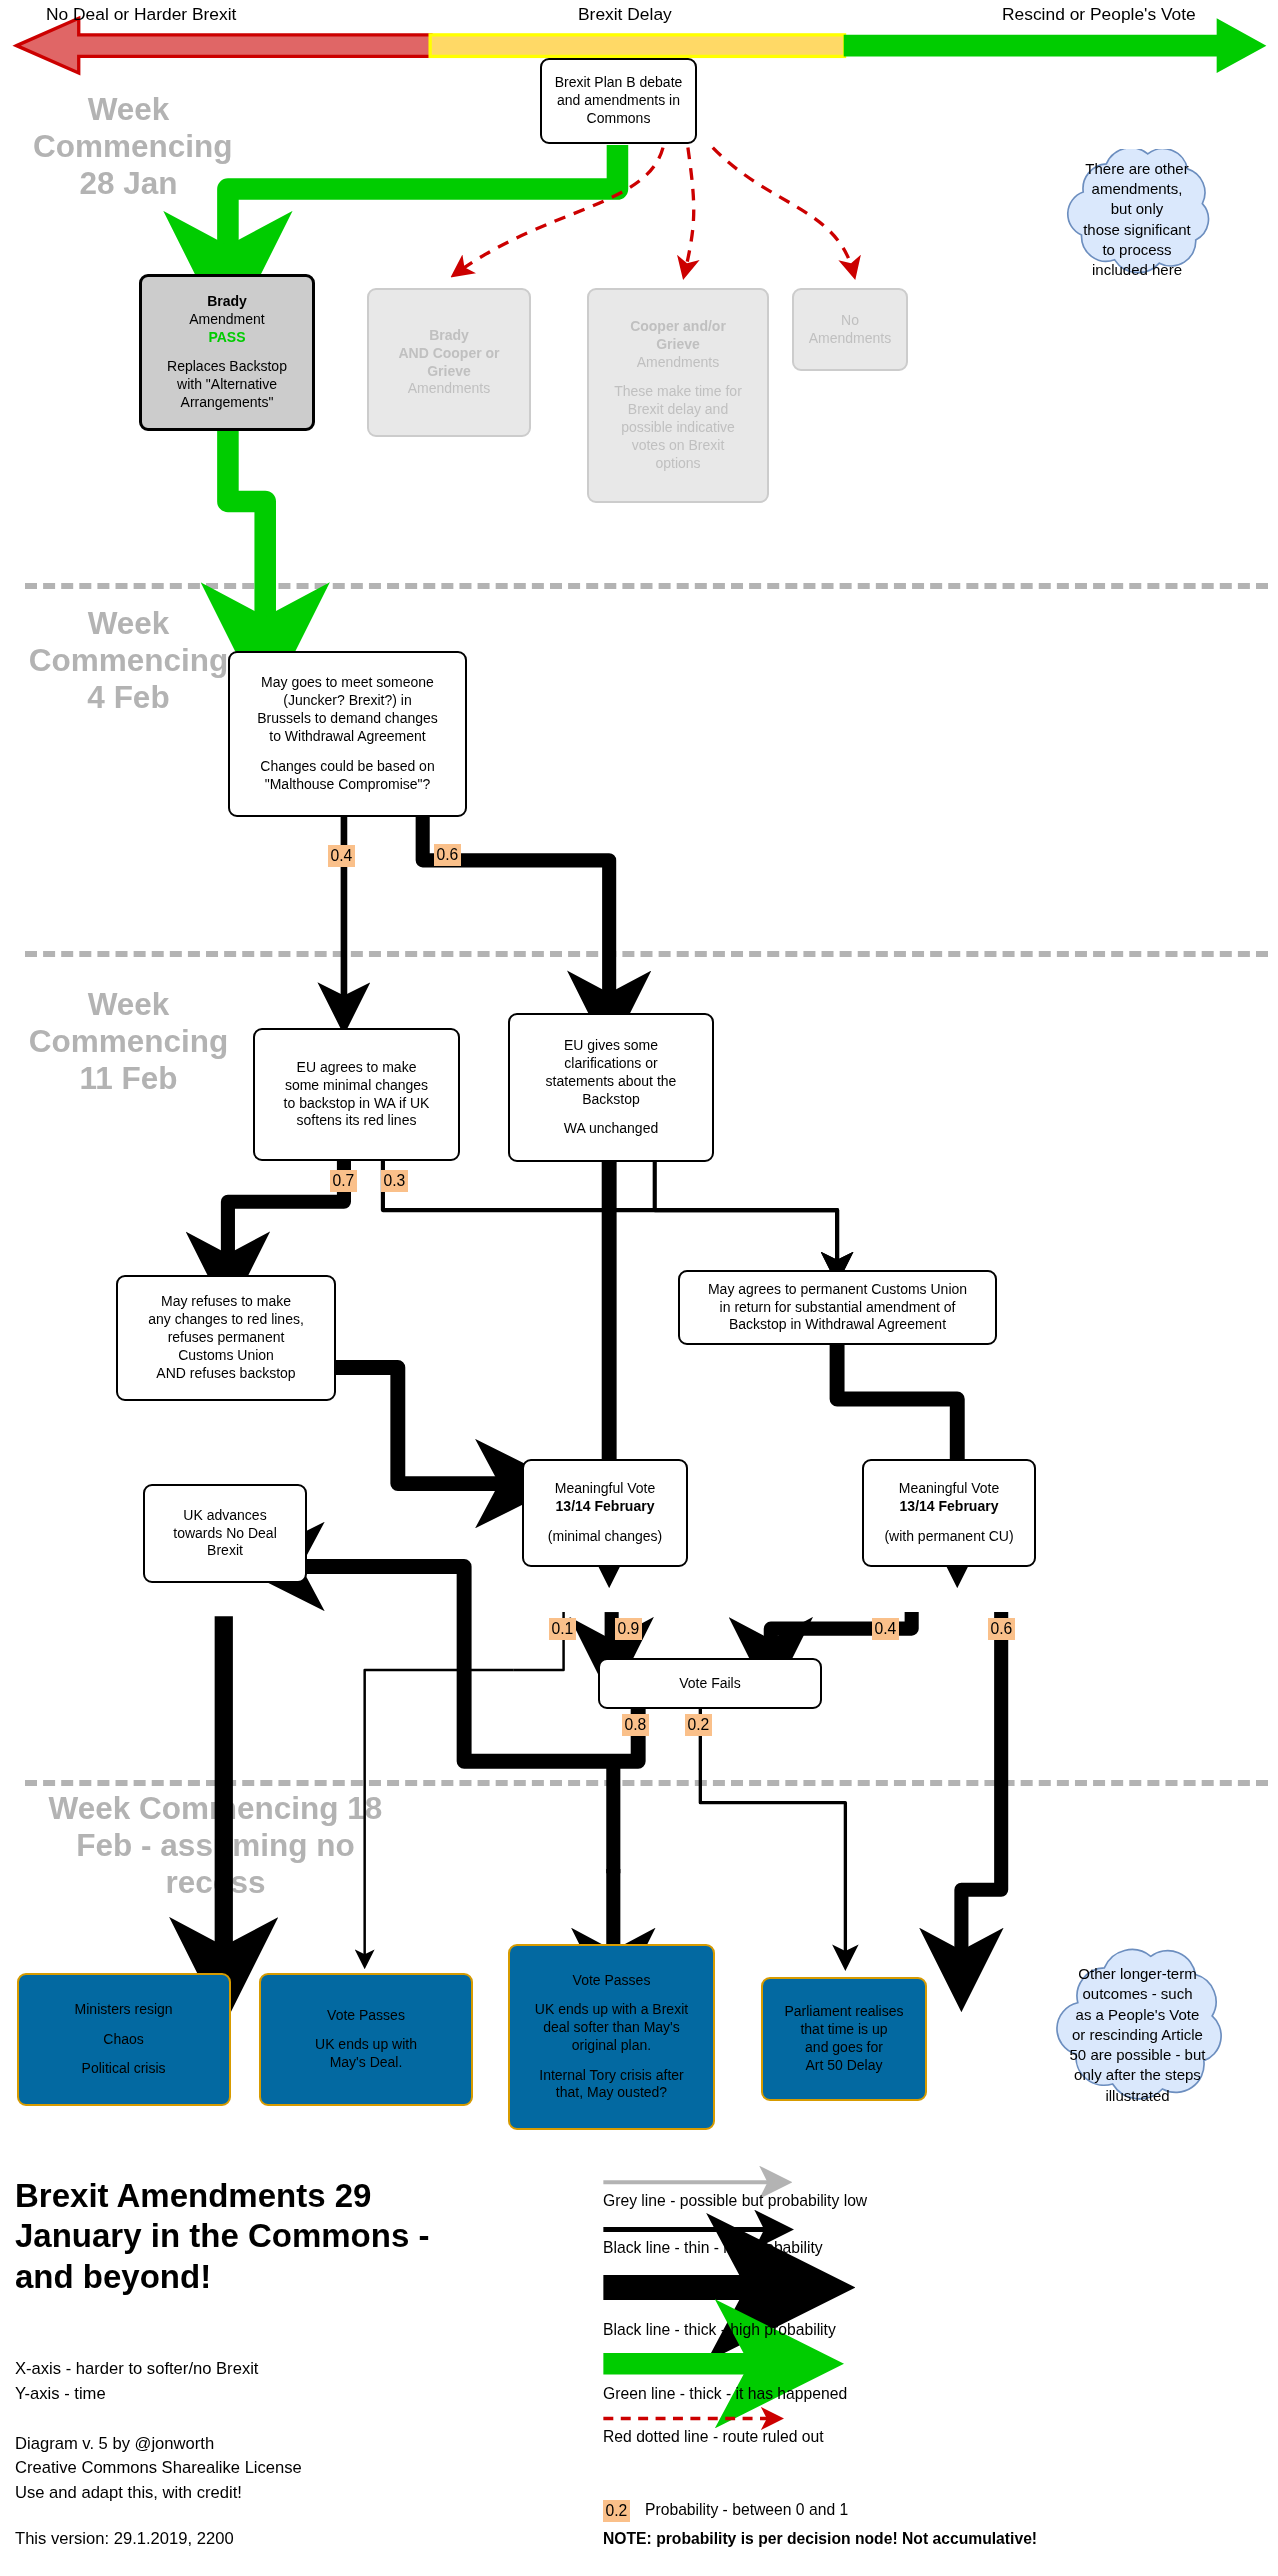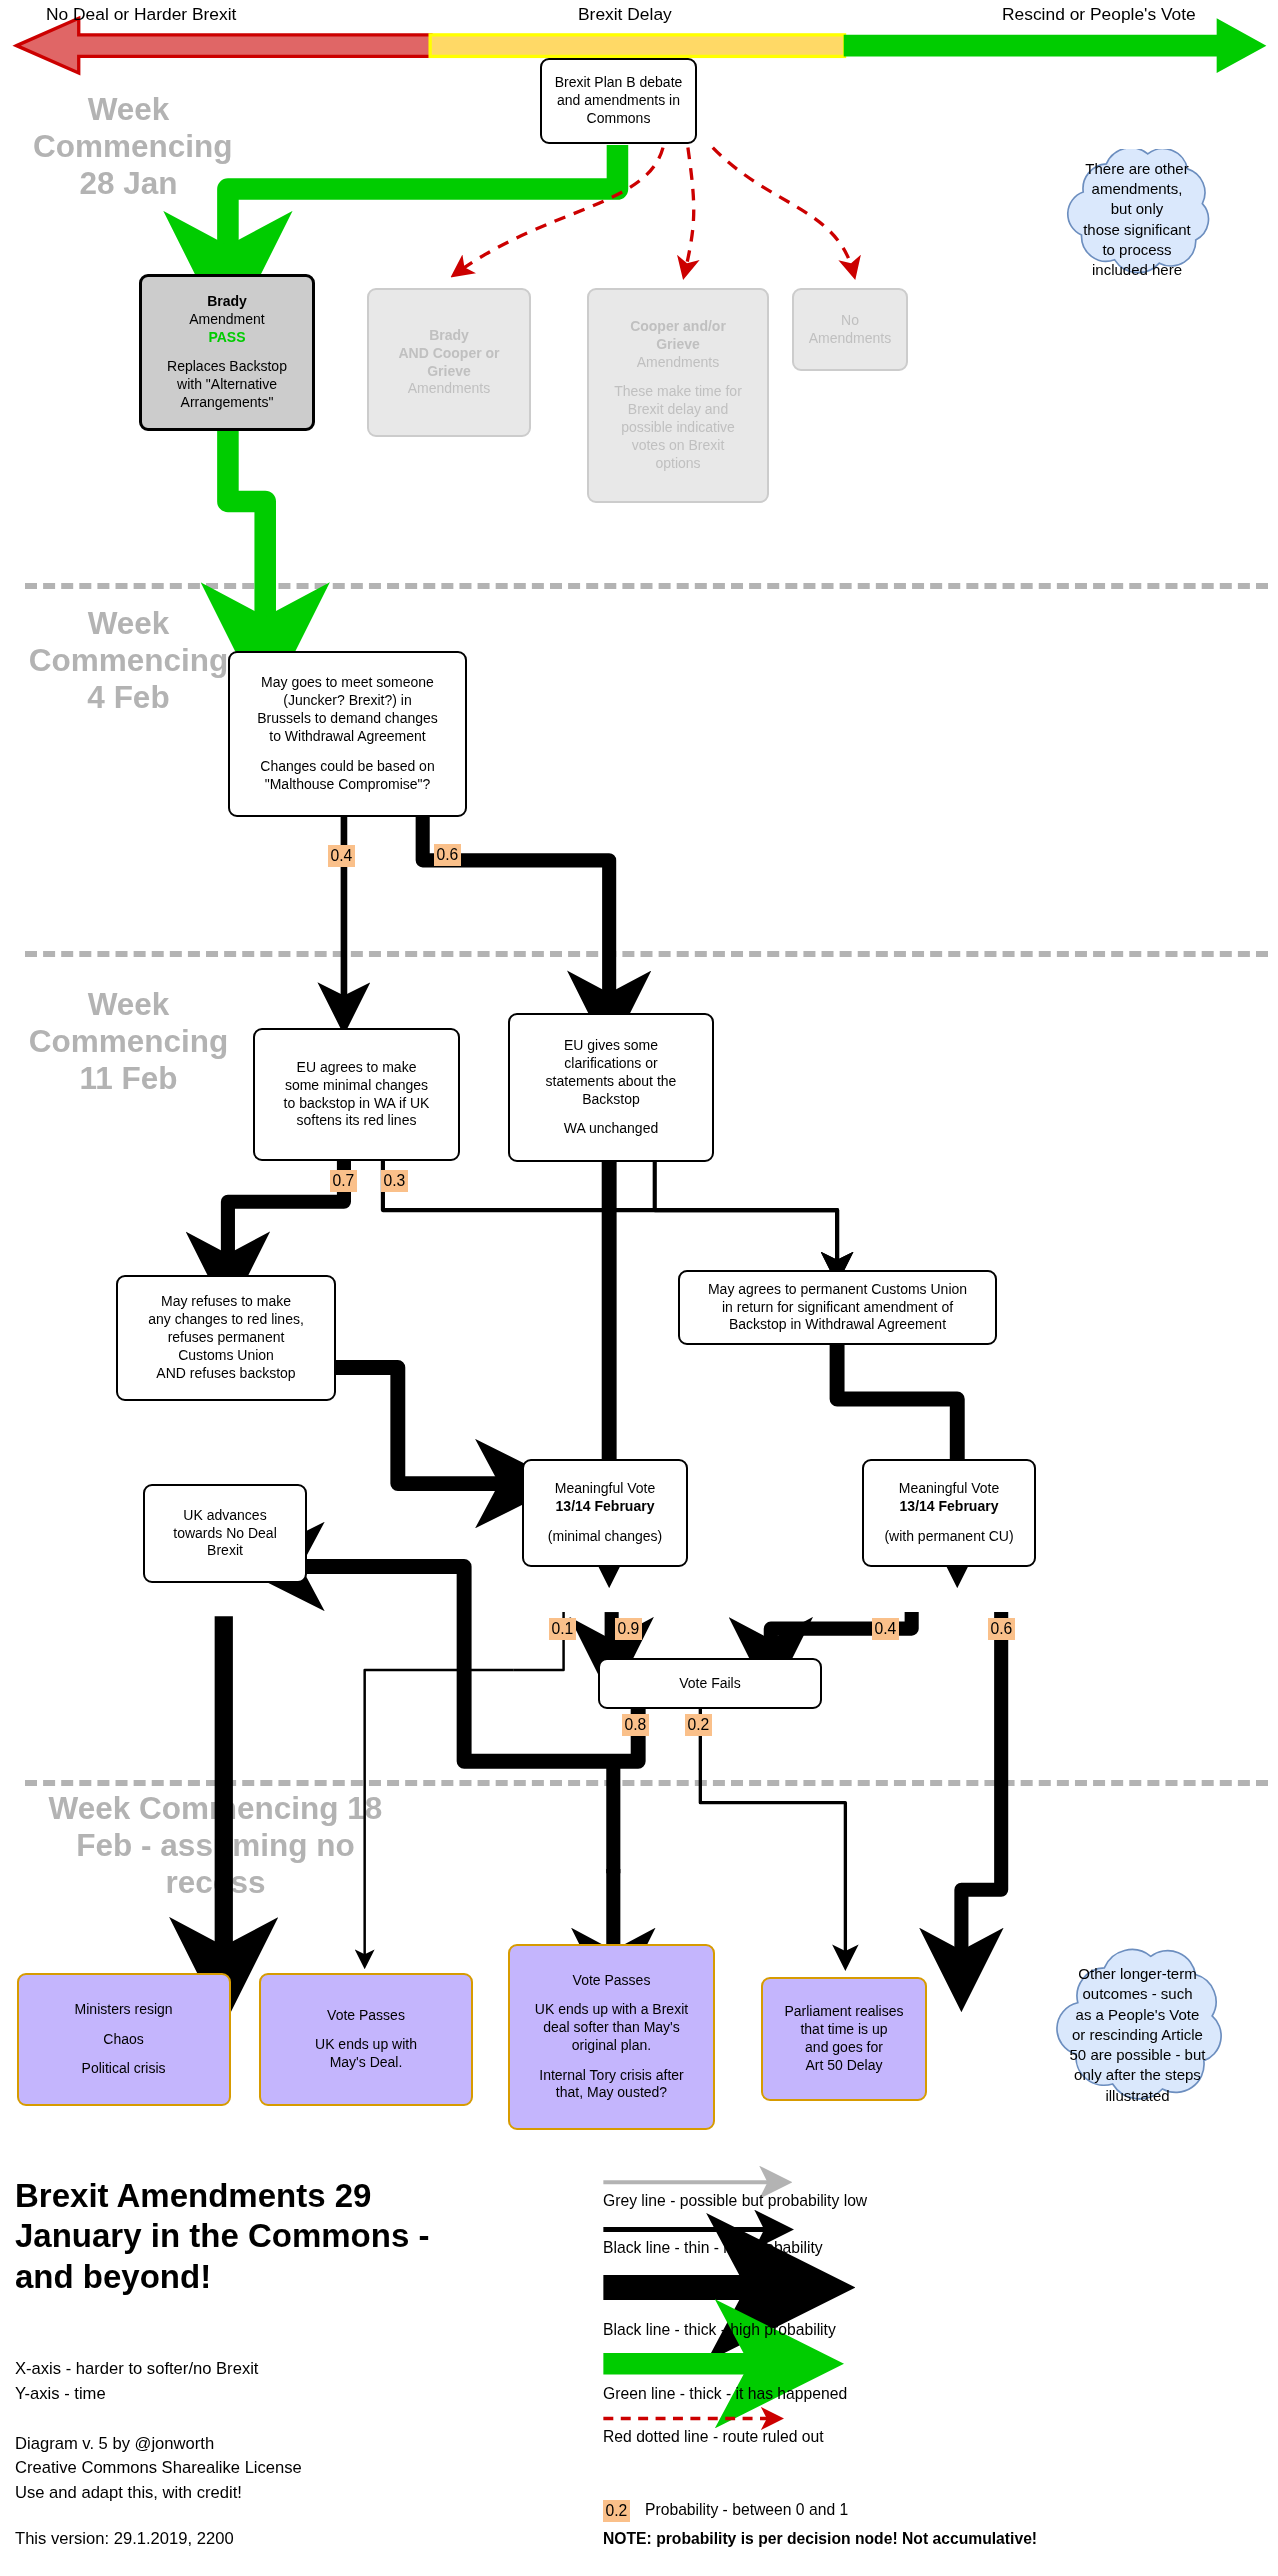--- a/index.html
+++ b/index.html
@@ -12,21 +12,21 @@
   
   .week-label{position:absolute;font-size:31.5px;font-weight:bold;color:#b3b3b3;line-height:1.18;text-align:center;}
 
   
   .node{position:absolute;box-sizing:border-box;display:flex;flex-direction:column;align-items:center;justify-content:center;
         text-align:center;border-radius:9px;font-size:14px;line-height:1.28;color:#000;padding:5px 6.6px;}
   .node .ln{display:block;width:100%;}
   .node-white{background:#fff;border:2.5px solid #000;}
   .node-grey-active{background:#cccccc;border:3.3px solid #000;}
   .node-grey-faded{background:#e8e8e8;border:2.5px solid #cccccc;color:#c0c0c0;}
-  .node-orange{background:#c4b5fd;border:2.5px solid #d79b00;}
+  .node-orange{background:#0369a1;border:2.5px solid #d79b00;}
   .b{font-weight:bold;}
   .pass{color:#00cc00;font-weight:bold;}
   .spacer{height:11.6px;}
 
   
   .prob{position:absolute;background:#fac08a;color:#000;font-size:15.7px;line-height:1;padding:2.5px 2.5px 3.3px 2.5px;
         font-family:"Liberation Sans",sans-serif;z-index:40;}
 
   
   .cloud{position:absolute;display:flex;align-items:center;justify-content:center;text-align:center;
@@ -207,21 +207,21 @@
   <div class="node node-white" style="left:116px;top:1275px;width:220px;height:126px;">
     <span class="ln">May refuses to make</span>
     <span class="ln">any changes to red lines,</span>
     <span class="ln">refuses permanent</span>
     <span class="ln">Customs Union</span>
     <span class="ln">AND refuses backstop</span>
   </div>
 
   <div class="node node-white" style="left:678px;top:1270px;width:319px;height:75px;">
     <span class="ln">May agrees to permanent Customs Union</span>
-    <span class="ln">in return for significant amendment of</span>
+    <span class="ln">in return for substantial amendment of</span>
     <span class="ln">Backstop in Withdrawal Agreement</span>
   </div>
 
   <div class="node node-white" style="left:143px;top:1484px;width:164px;height:99px;">
     <span class="ln">UK advances</span>
     <span class="ln">towards No Deal</span>
     <span class="ln">Brexit</span>
   </div>
 
   <div class="node node-white" style="left:522px;top:1459px;width:166px;height:108px;">

